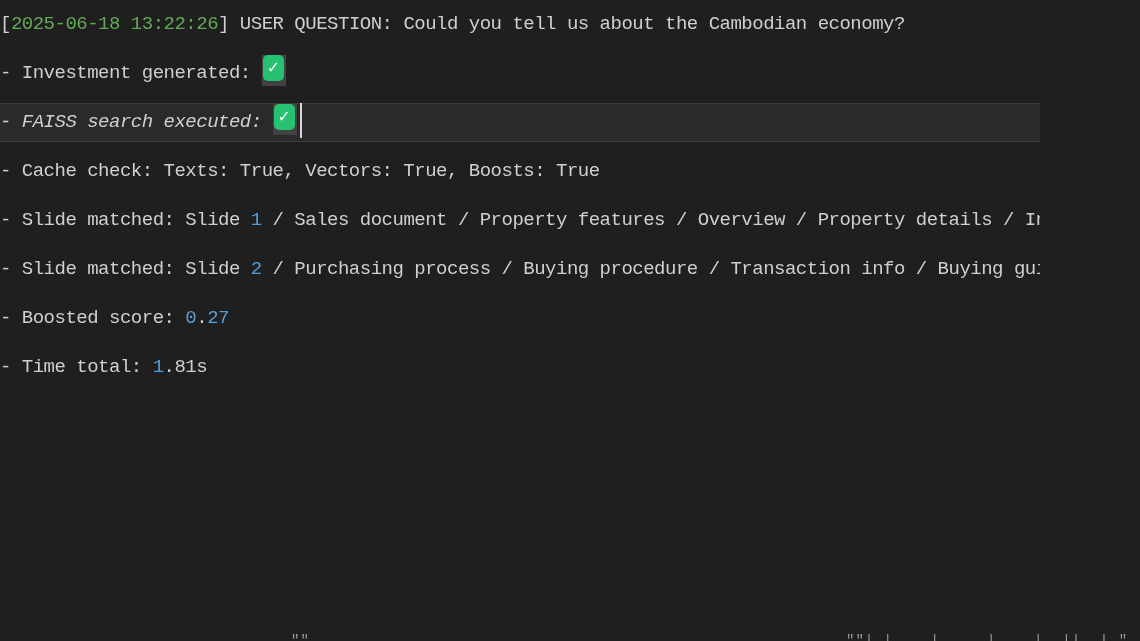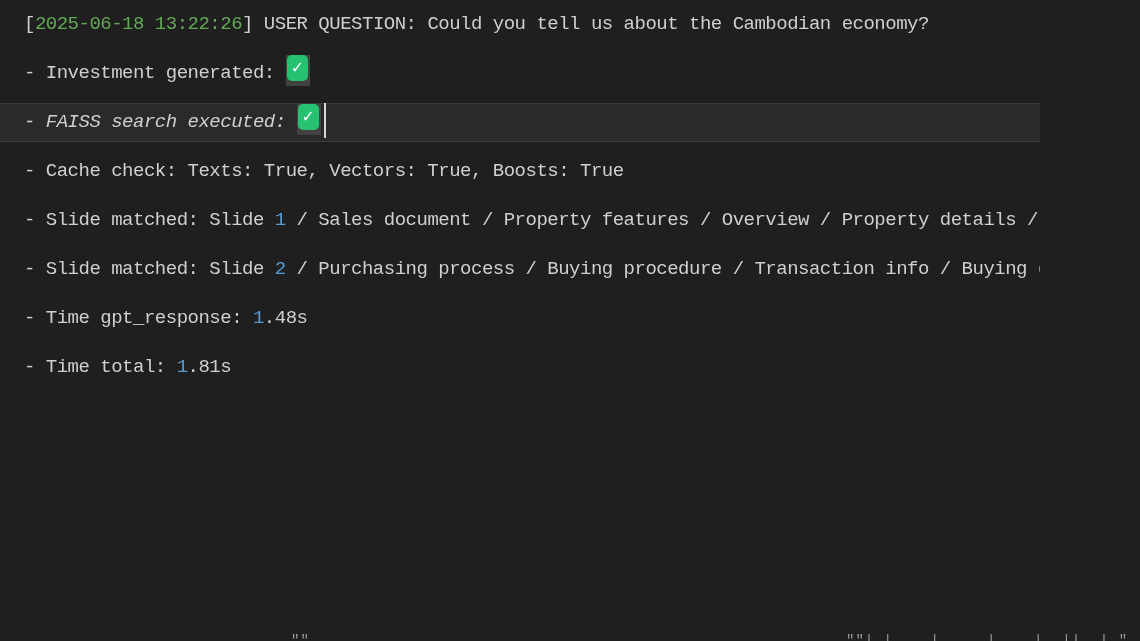--- a/index.html
+++ b/index.html
@@ -18,21 +18,21 @@
     position: absolute;
     top: 0; left: 0;
     width: 1140px;
     height: 641px;
     overflow: hidden;
   }
   .line {
     position: relative;
     height: 49px;
     line-height: 49px;
-    padding-left: 24px;
+    padding-left: 0;
     white-space: pre;
     font-size: 19px;
     letter-spacing: -0.5px;
     color: #cfcfcf;
     overflow: hidden;
     width: 1040px;
     box-sizing: border-box;
   }
   .line.current {
     background: #2a2a2a;
@@ -96,21 +96,21 @@
 </head>
 <body>
 
 <div class="editor">
     <div class="line"><span class="seg-fg">[</span><span class="seg-green">2025-06-18 13:22:26</span><span class="seg-fg">] </span><span class="seg-fg">USER QUESTION: Could you tell us about the Cambodian economy?</span></div>
     <div class="line"><span class="seg-fg">- Investment generated: </span><span class="emoji-cell"><span class="emoji-check">✓</span></span></div>
     <div class="line current"><span class="seg-fg">- FAISS search executed: </span><span class="emoji-cell"><span class="emoji-check">✓</span></span><span class="cursor"></span></div>
     <div class="line"><span class="seg-fg">- Cache check: Texts: True, Vectors: True, Boosts: True</span></div>
     <div class="line"><span class="seg-fg">- Slide matched: Slide </span><span class="seg-blue">1</span><span class="seg-fg"> / Sales document / Property features / Overview / Property details / Investment featur</span></div>
     <div class="line"><span class="seg-fg">- Slide matched: Slide </span><span class="seg-blue">2</span><span class="seg-fg"> / Purchasing process / Buying procedure / Transaction info / Buying guide / Property pr</span></div>
-    <div class="line"><span class="seg-fg">- Time gpt_response: </span><span class="seg-blue">1</span><span class="seg-fg">.48s</span></div>
+    <div class="line"><span class="seg-fg">- Boosted score: </span><span class="seg-blue">0</span><span class="seg-fg">.</span><span class="seg-blue">27</span></div>
     <div class="line"><span class="seg-fg">- Time total: </span><span class="seg-blue">1</span><span class="seg-fg">.81s</span></div>
   </div>
 <div class="bottom-strip">
     <span class="fragment" style="left: 291px;">"" . .</span>
     <span class="fragment" style="left: 372px;">.</span>
     <span class="fragment" style="left: 616px;">..</span>
     <span class="fragment" style="left: 681px;">.</span>
     <span class="fragment" style="left: 846px;">""|.|.. .|. .. |. ..| .||. |."</span>
   </div>
 

